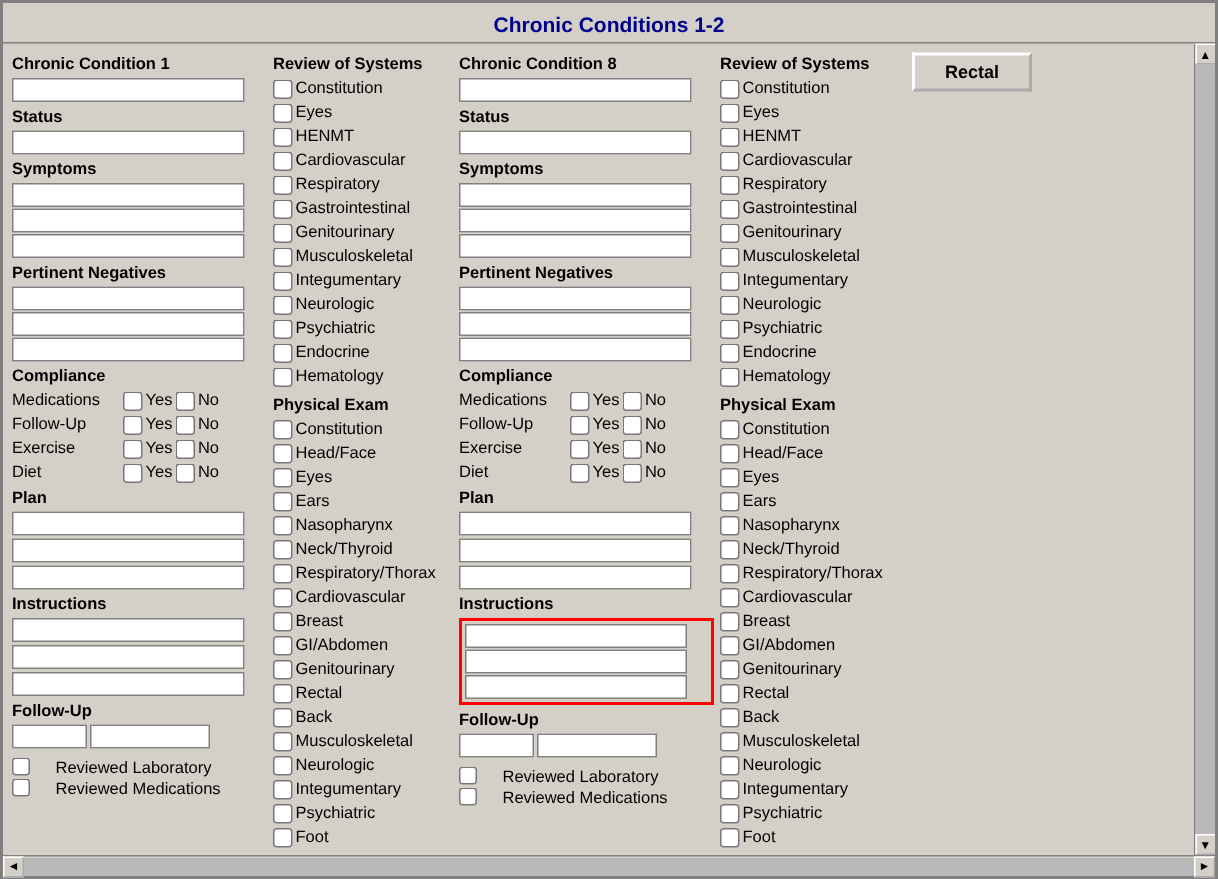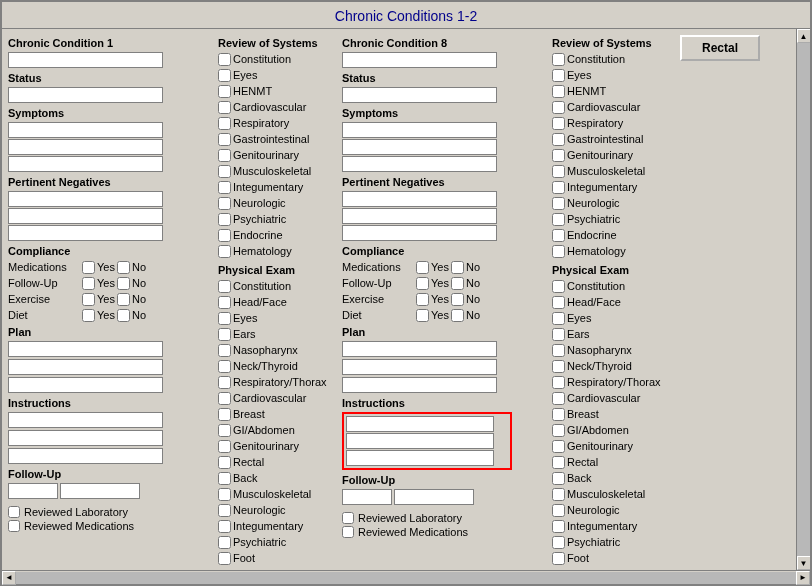--- a/index.html
+++ b/index.html
@@ -17,21 +17,21 @@
       background: #d4d0c8;
       border: 2px solid #808080;
       display: flex;
       flex-direction: column;
     }
     .title-bar {
       background: #d4d0c8;
       text-align: center;
       padding: 6px 0 4px 0;
       font-size: 14px;
-      font-weight: normal;
+      font-weight: bold;
       color: #00008b;
       border-bottom: 1px solid #808080;
     }
     .content {
       display: flex;
       flex: 1;
       padding: 6px;
       gap: 4px;
       overflow: hidden;
     }
@@ -40,21 +40,20 @@
       flex-direction: column;
       gap: 2px;
     }
     .col-condition {
       width: 170px;
       min-width: 170px;
     }
     .col-ros {
       width: 120px;
       min-width: 120px;
-      margin-left: 36px;
     }
     .col-condition2 {
       width: 170px;
       min-width: 170px;
     }
     .col-right {
       display: flex;
       flex-direction: column;
       gap: 4px;
       align-items: flex-start;
@@ -68,22 +67,21 @@
     }
     .text-input {
       width: 155px;
       height: 16px;
       background: white;
       border: 1px solid #808080;
       font-size: 11px;
     }
     .checkbox-row {
       display: flex;
-      align-items: center;
-      gap: 4px;
+      gap: 17px;
       font-size: 11px;
       line-height: 14px;
     }
     .checkbox-row input[type=checkbox] {
       width: 12px;
       height: 12px;
       margin: 0;
     }
     .compliance-row {
       display: flex;

